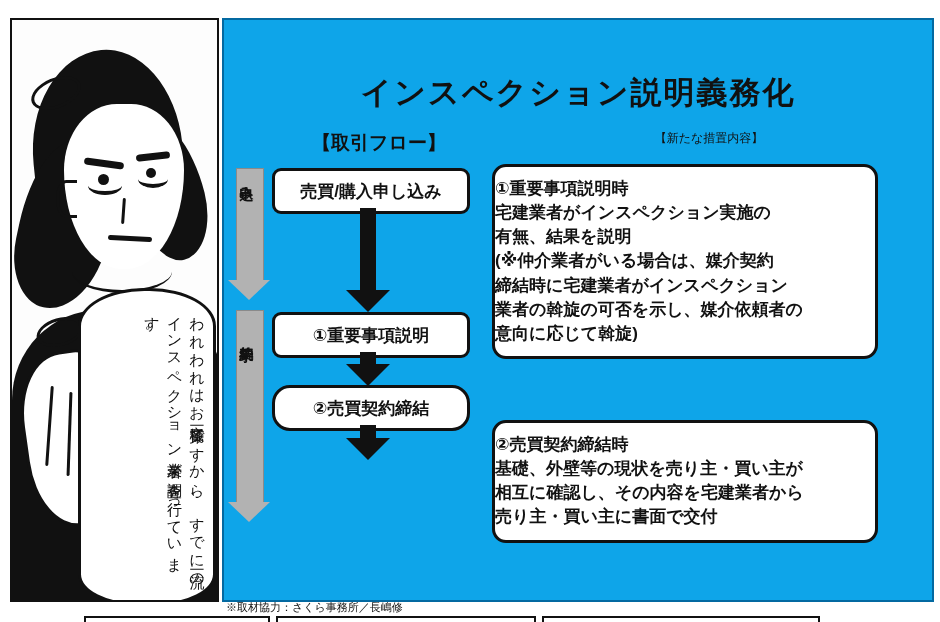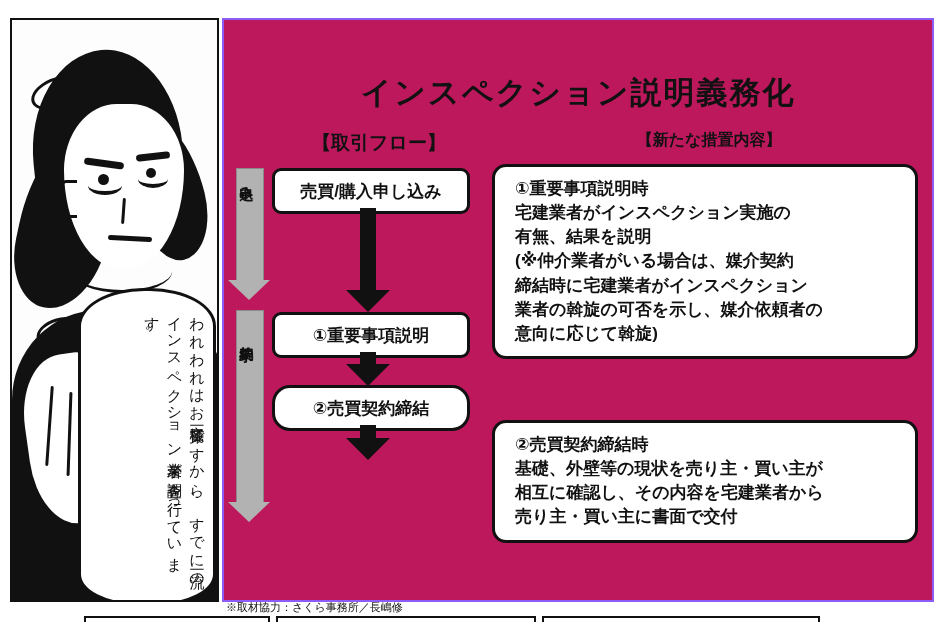--- a/index.html
+++ b/index.html
@@ -35,25 +35,25 @@
   .ring{left:24px;top:298px;width:42px;height:22px;border:3px solid #111;border-radius:50%;transform:rotate(-16deg);}
   .ring2{left:18px;top:58px;width:46px;height:24px;border:3px solid #111;border-radius:50%;transform:rotate(-22deg);}
   
   .balloon{position:absolute;left:66px;top:268px;width:132px;height:312px;background:#fff;border:3px solid #111;border-radius:48% 48% 44% 44%/12% 12% 10% 10%;}
   .balloon-text{position:absolute;left:70px;top:286px;width:126px;height:290px;
     writing-mode:vertical-rl;text-orientation:upright;
     font-family:"DejaVu Serif","Liberation Serif",serif;font-size:15px;line-height:1.5;color:#111;
     letter-spacing:1px;white-space:pre-wrap;}
 
   
-  .diagram{position:absolute;left:222px;top:18px;width:708px;height:580px;background:#be185d;border:2px solid #8b5cf6;}
+  .diagram{position:absolute;left:222px;top:18px;width:708px;height:580px;background:#0ea5e9;border:2px solid #0369a1;}
   .diagram .title{position:absolute;left:0;top:52px;width:100%;text-align:center;
     font-family:"DejaVu Sans","Liberation Sans",sans-serif;font-weight:bold;font-size:31px;color:#111;letter-spacing:2px;}
   .sub-left{position:absolute;left:30px;top:110px;width:250px;text-align:center;font-weight:bold;font-size:19px;color:#111;}
-  .sub-right{position:absolute;left:290px;top:110px;width:390px;text-align:center;font-weight:bold;font-size:16px;color:#111;}
+  .sub-right{position:absolute;left:290px;top:110px;width:390px;text-align:center;font-weight:normal;font-size:12px;color:#111;}
 
   
   .fbox{position:absolute;background:#fff;border:3px solid #111;border-radius:9px;
     display:flex;align-items:center;justify-content:center;
     font-weight:bold;font-size:17px;color:#111;letter-spacing:0px;}
   .fb1{left:48px;top:148px;width:192px;height:40px;text-align:right;}
   .fb2{left:48px;top:292px;width:192px;height:40px;}
   .fb3{left:48px;top:365px;width:192px;height:40px;border-radius:18px;}
   .fb4{left:48px;top:440px;width:192px;height:40px;}
 
@@ -72,21 +72,21 @@
   .s2{top:290px;height:192px;}
   .stage-head{position:absolute;left:4px;width:0;height:0;border-left:21px solid transparent;border-right:21px solid transparent;border-top:20px solid #b2b2b2;}
   .sh1{top:260px;}
   .sh2{top:482px;}
   .stage-label{position:absolute;writing-mode:vertical-rl;text-orientation:upright;
     font-weight:bold;font-size:14px;color:#111;letter-spacing:0px;}
   .sl1{left:14px;top:156px;}
   .sl2{left:14px;top:316px;}
 
   
-  .rbox{position:absolute;background:#fff;border:3px solid #111;border-radius:14px;padding:10px 20px;
+  .rbox{position:absolute;background:#fff;border:3px solid #111;border-radius:14px;padding:10px 0;
     font-size:17px;line-height:1.42;color:#111;font-weight:bold;white-space:pre-line;}
   .rb1{left:268px;top:144px;width:380px;}
   .rb2{left:268px;top:400px;width:380px;}
 
   .credit{position:absolute;left:226px;top:600px;font-size:11px;color:#111;font-family:Liberation Mono, monospace;}
 
   
   .strip{position:absolute;top:616px;height:6px;border:2px solid #111;border-bottom:none;background:#fff;}
   .st1{left:84px;width:182px;}
   .st2{left:276px;width:256px;}

